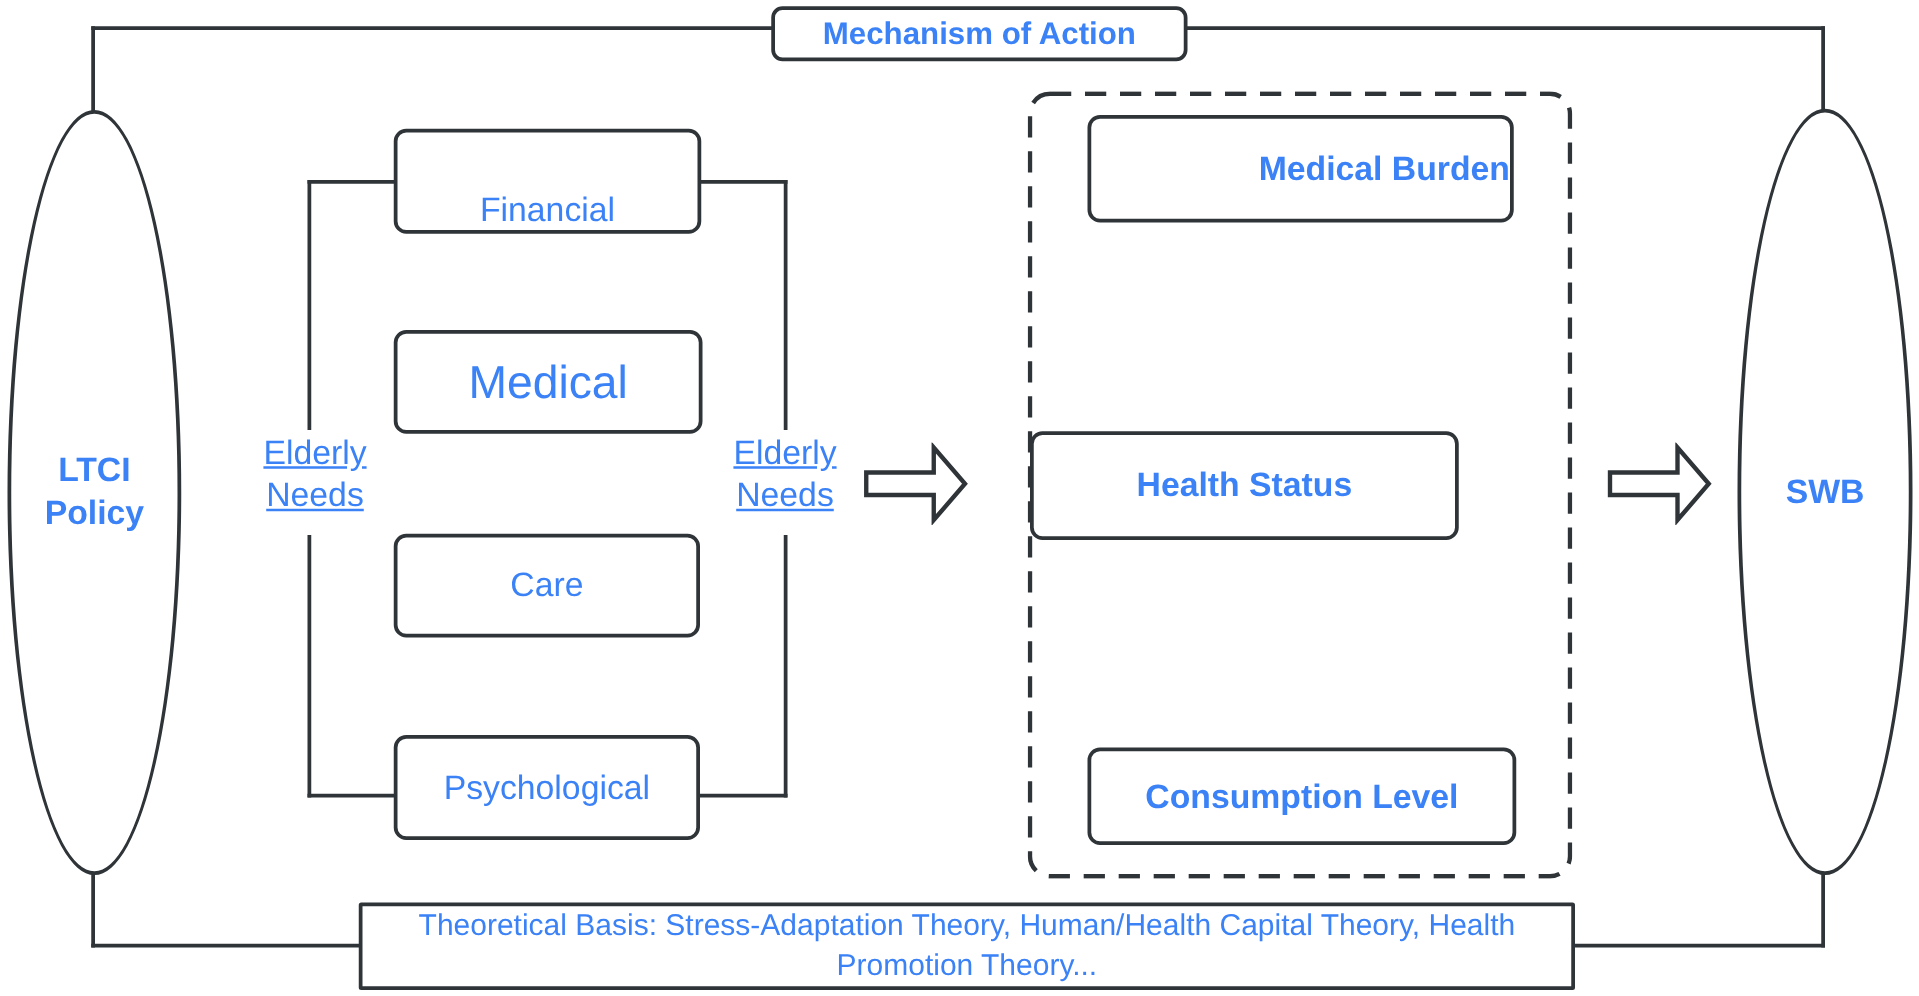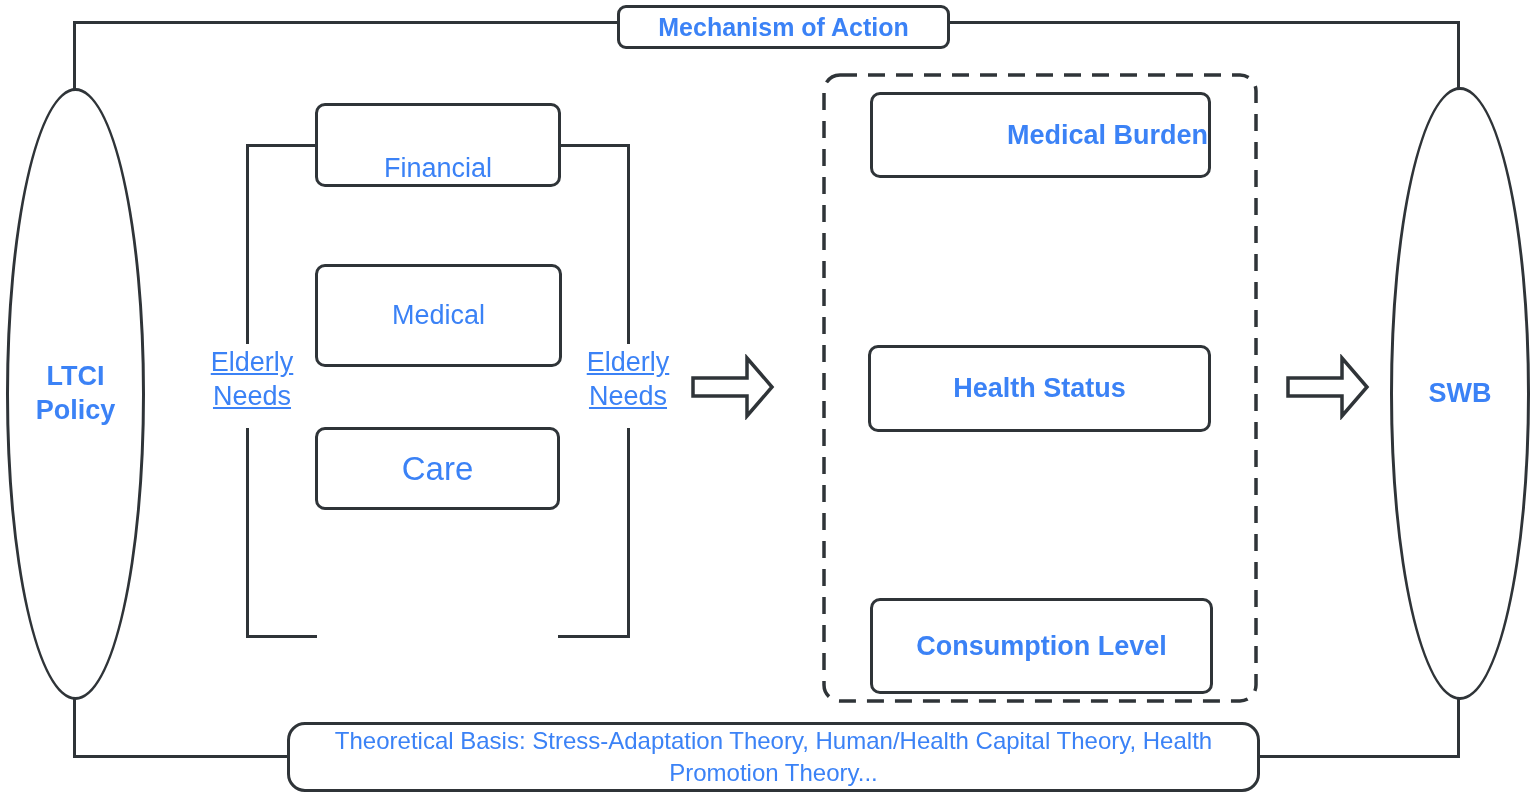--- a/index.html
+++ b/index.html
@@ -75,39 +75,39 @@
   #rb-th { left: 558px; top: 144px; width: 72px; height: 3px; }
   #rb-vt { left: 627px; top: 144px; width: 3px;  height: 200px; }
   #rb-vb { left: 627px; top: 428px; width: 3px;  height: 210px; }
   #rb-bh { left: 558px; top: 635px; width: 72px; height: 3px; }
 
   #mechanism  { left: 617px; top: 5px;   width: 333px; height: 44px; font-size: 25px; border-radius: 9px; }
   #ltci       { left: 6px;    top: 88px;  width: 139px; height: 612px; }
   #swb        { left: 1390px; top: 87px;  width: 140px; height: 613px; }
 
   #financial  { left: 315px; top: 103px; width: 246px; height: 84px; font-size: 27px; align-items: flex-end; }
-  #medical    { left: 315px; top: 264px; width: 247px; height: 103px; font-size: 27px; }
-  #care       { left: 315px; top: 427px; width: 245px; height: 83px; font-size: 33px; }
+  #medical    { left: 315px; top: 264px; width: 247px; height: 83px; font-size: 37px; }
+  #care       { left: 315px; top: 427px; width: 245px; height: 83px; font-size: 27px; }
   #psych      { left: 315px; top: 588px; width: 245px; height: 84px; font-size: 27px; }
 
   #needs-left  { left: 193px; top: 346px; }
   #needs-right { left: 569px; top: 346px; }
 
   #dashed-box { left: 822px; top: 73px; }
 
   #mburden { left: 870px; top: 92px;  width: 341px; height: 86px; font-size: 27px; justify-content: flex-end; }
-  #hstatus { left: 868px; top: 345px; width: 343px; height: 87px; font-size: 27px; }
-  #clevel  { left: 870px; top: 598px; width: 343px; height: 96px; font-size: 27px; }
+  #hstatus { left: 824px; top: 345px; width: 343px; height: 87px; font-size: 27px; }
+  #clevel  { left: 870px; top: 598px; width: 343px; height: 78px; font-size: 27px; }
 
   #arrow1 { left: 690px;  top: 354px; }
   #arrow2 { left: 1285px; top: 354px; }
 
   #bottomnote {
     left: 287px; top: 722px; width: 973px; height: 70px;
-    font-size: 24px; line-height: 1.32; border-radius: 18px;
+    font-size: 24px; line-height: 1.32; border-radius: 2px;
     padding: 0 18px;
   }
 </style>
 </head>
 <body>
 
 <div class="stage">
 
   <div class="ln" id="ln-tl-h"></div>
   <div class="ln" id="ln-tl-v"></div>
@@ -142,20 +142,23 @@
 
   <div class="box" id="financial">
     <span>Financial</span>
   </div>
   <div class="box" id="medical">
     <span>Medical</span>
   </div>
   <div class="box" id="care">
     <span>Care</span>
   </div>
+  <div class="box" id="psych">
+    <span>Psychological</span>
+  </div>
 
   <div class="needs" id="needs-left">Elderly Needs</div>
   <div class="needs" id="needs-right">Elderly Needs</div>
 
   <svg class="arrow-svg" id="arrow1" width="86" height="66" viewBox="0 0 86 66">
     <path d="M3 24 H57 V4 L82 33 L57 62 V42 H3 Z" fill="#ffffff" stroke-width="3.5" stroke-linejoin="miter" stroke="#2f3438"></path>
   </svg>
 
   <svg class="arrow-svg" id="dashed-box" width="436" height="630" viewBox="0 0 436 630">
     <rect x="2" y="2" width="432" height="626" rx="16" fill="none" stroke-width="3.5" stroke-dasharray="17 11" stroke="#2f3438"></rect>

